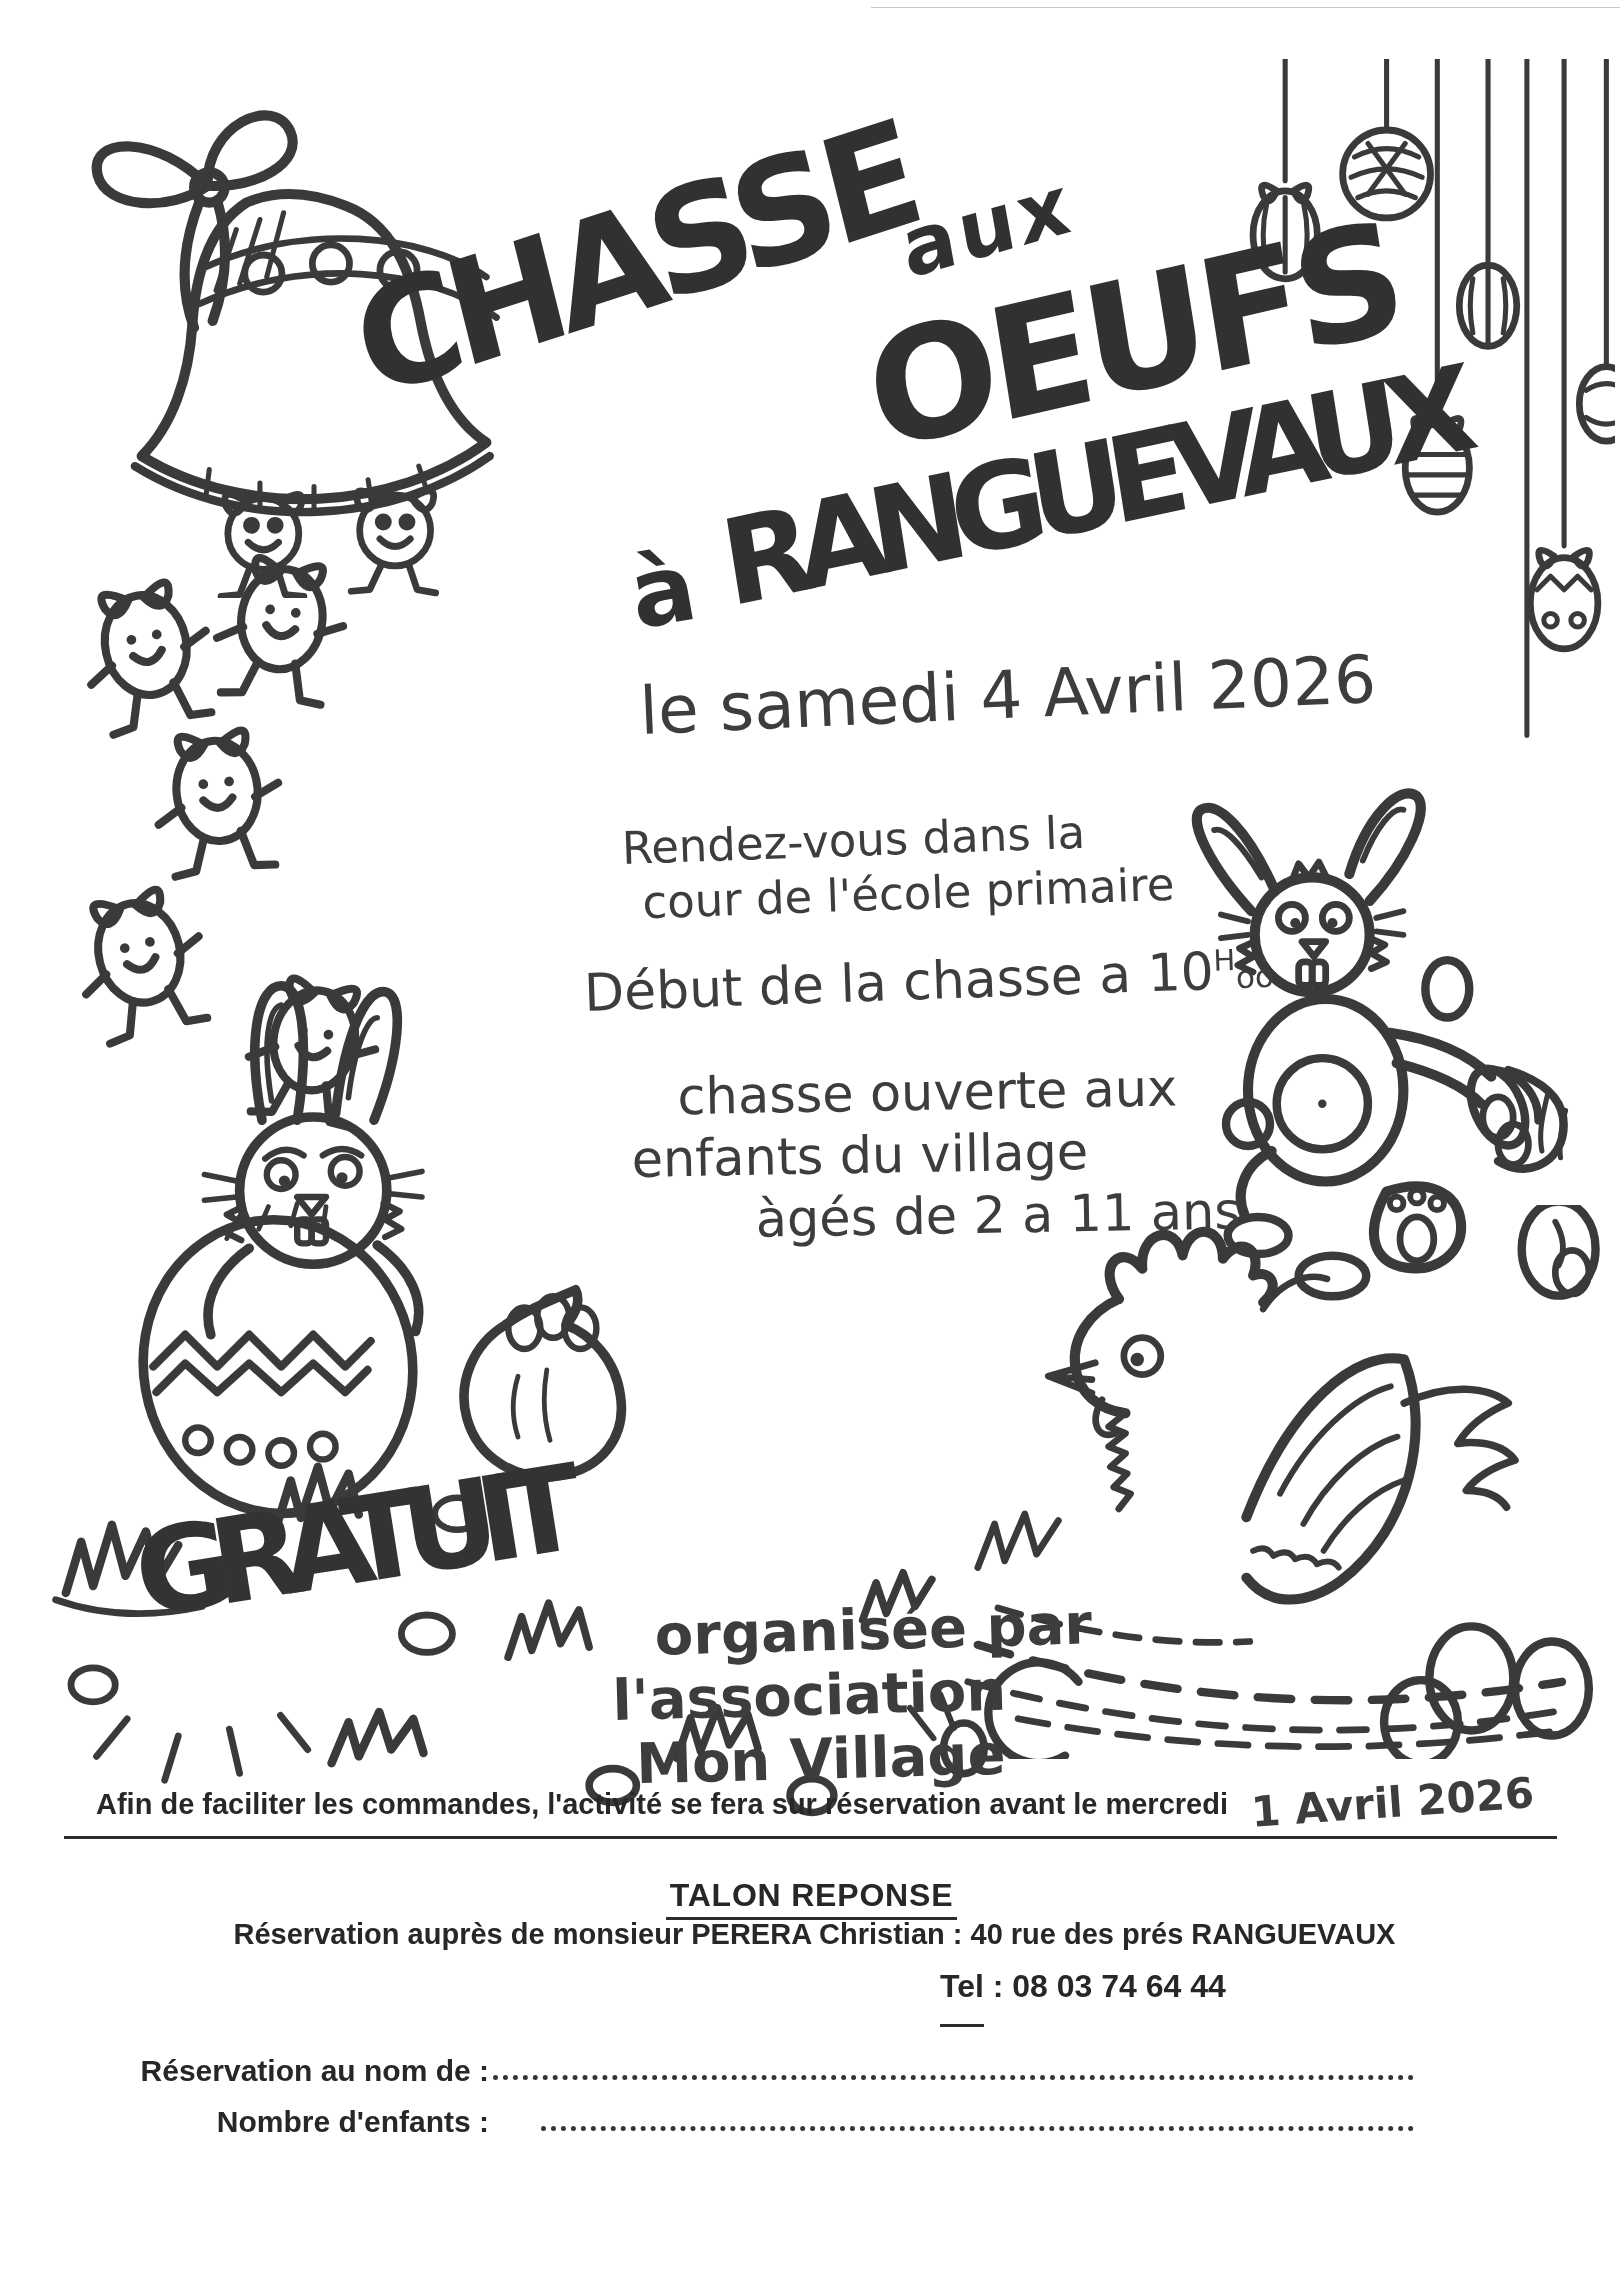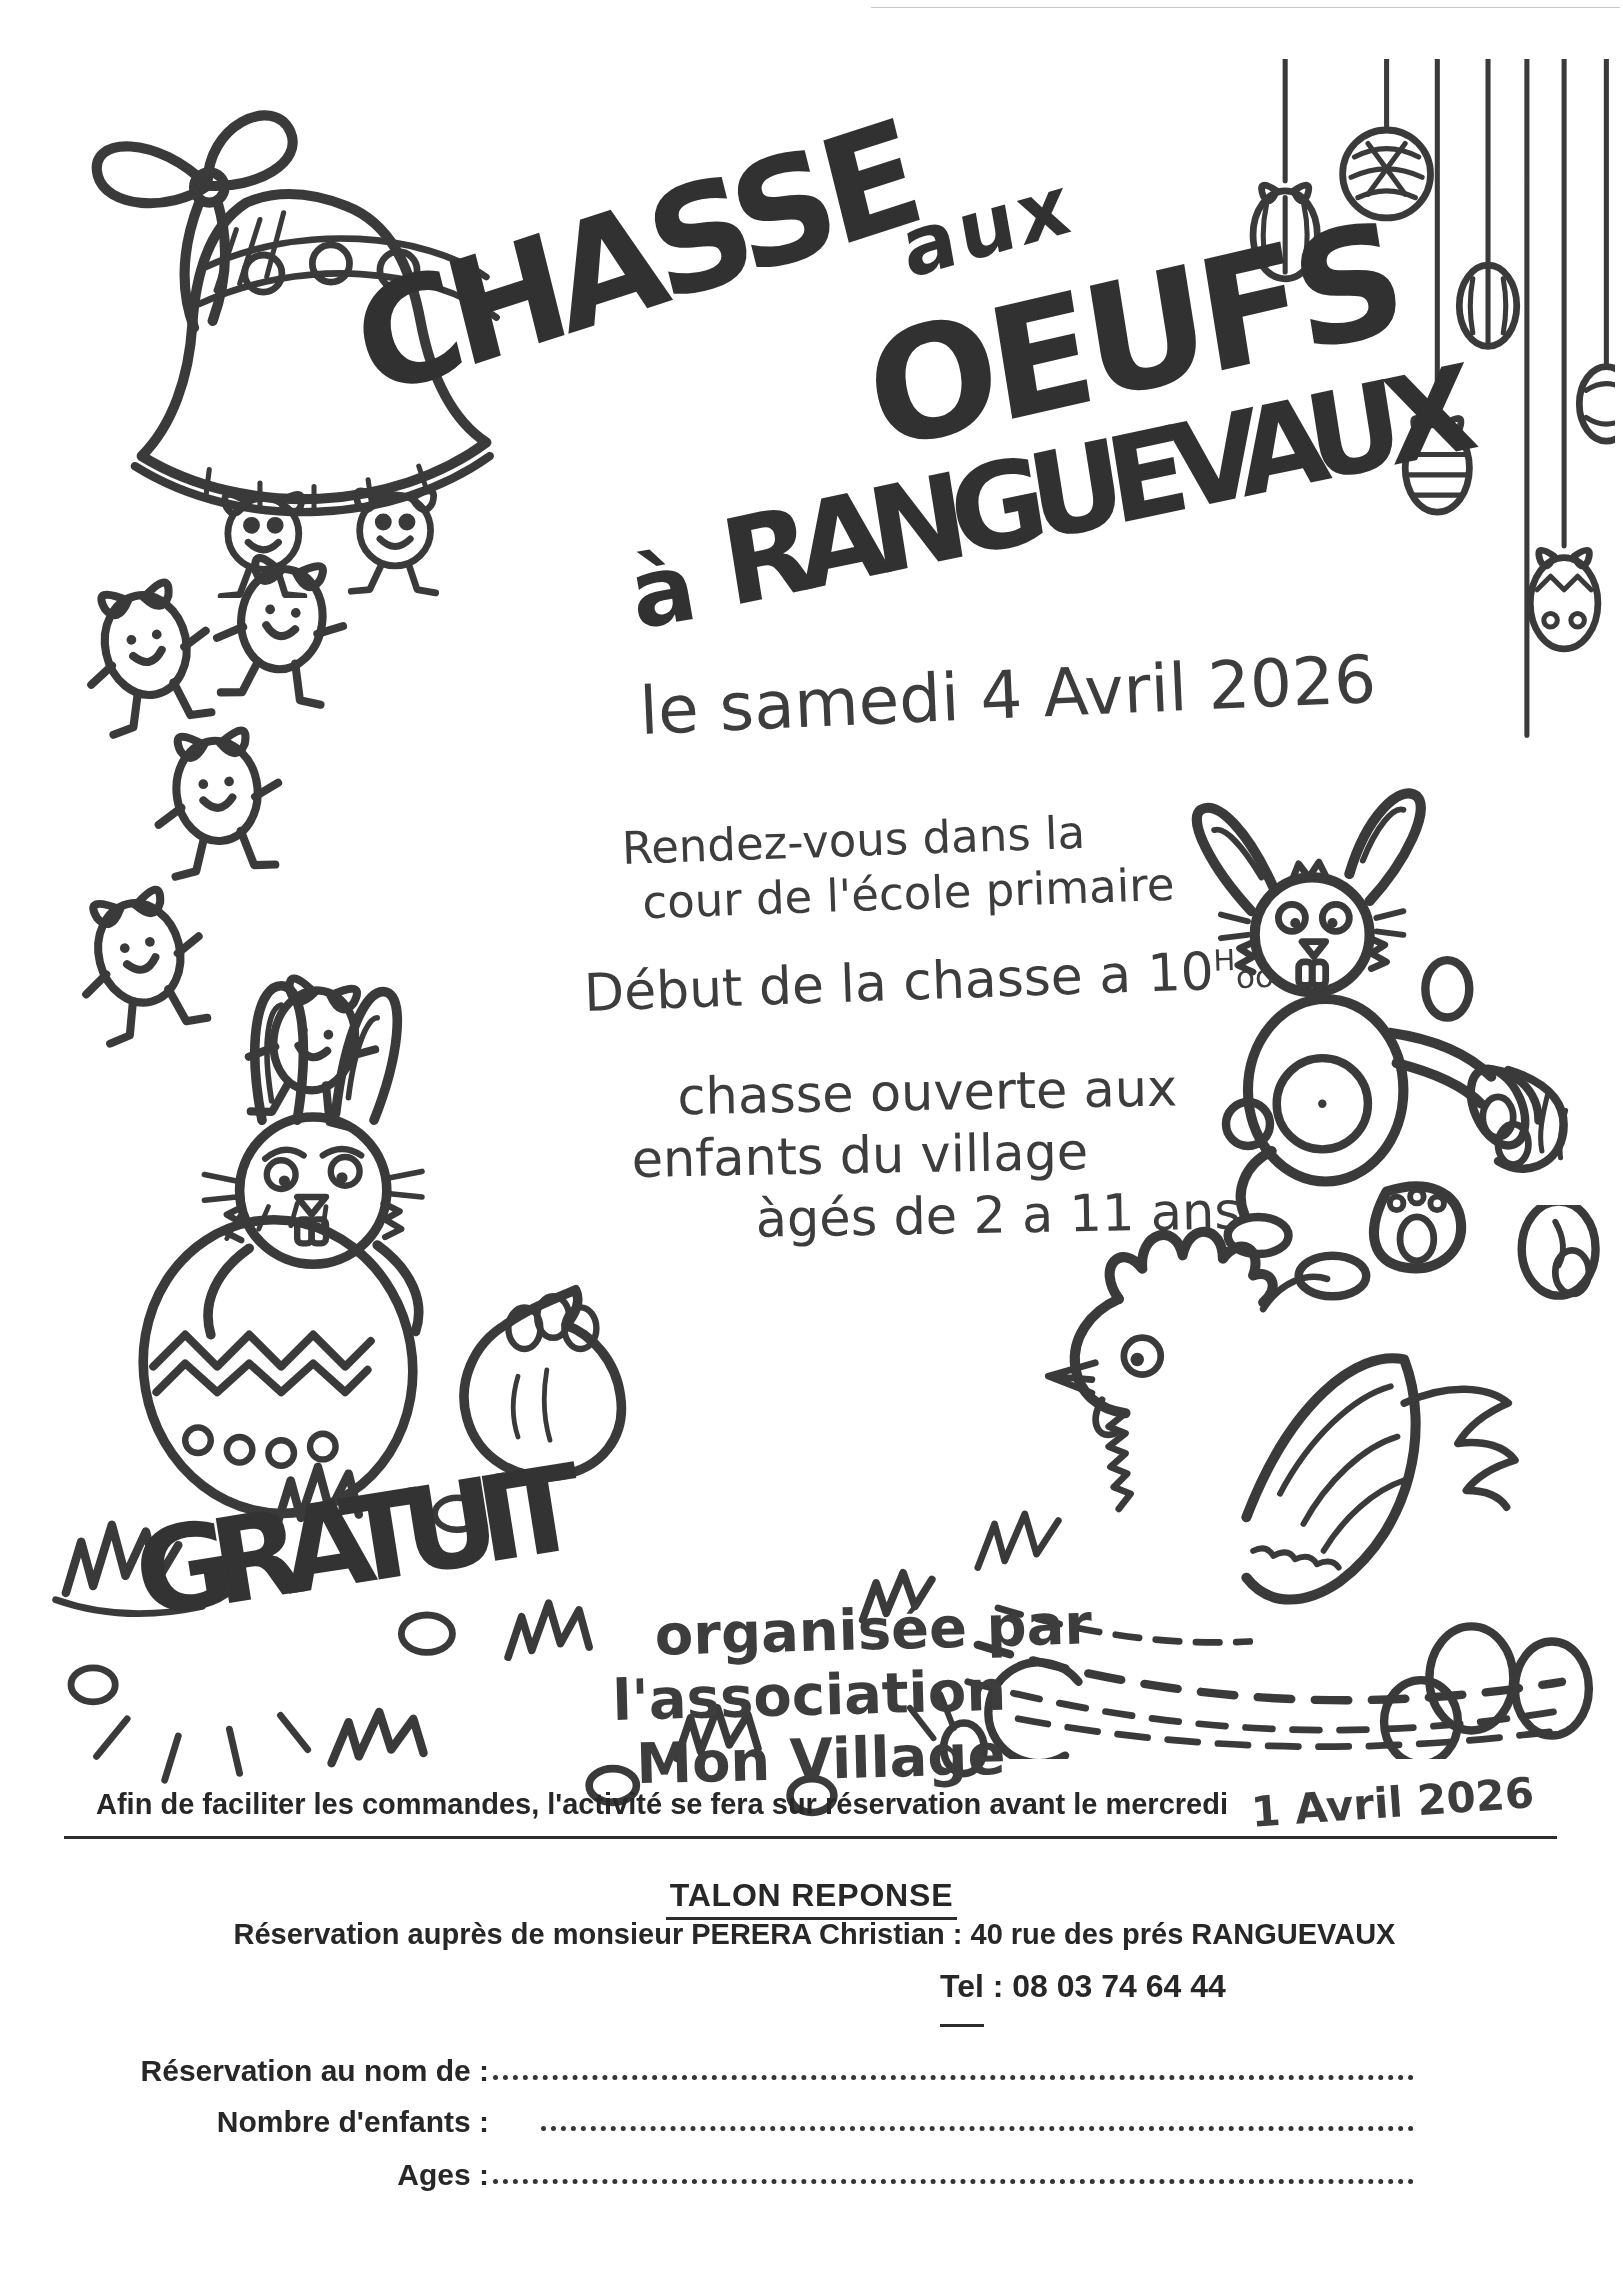--- a/index.html
+++ b/index.html
@@ -329,19 +329,15 @@
   </div>
 
   <div class="dotrow r1">
     <div class="lbl">Réservation au nom de :</div>
     <div class="dots"></div>
   </div>
   <div class="dotrow r2">
     <div class="lbl">Nombre d'enfants :</div>
     <div class="dots"></div>
   </div>
-  <div class="dotrow r3">
-    <div class="lbl">Ages :</div>
-    <div class="dots"></div>
-  </div>
 
 </div>
 
 
 </body></html>

